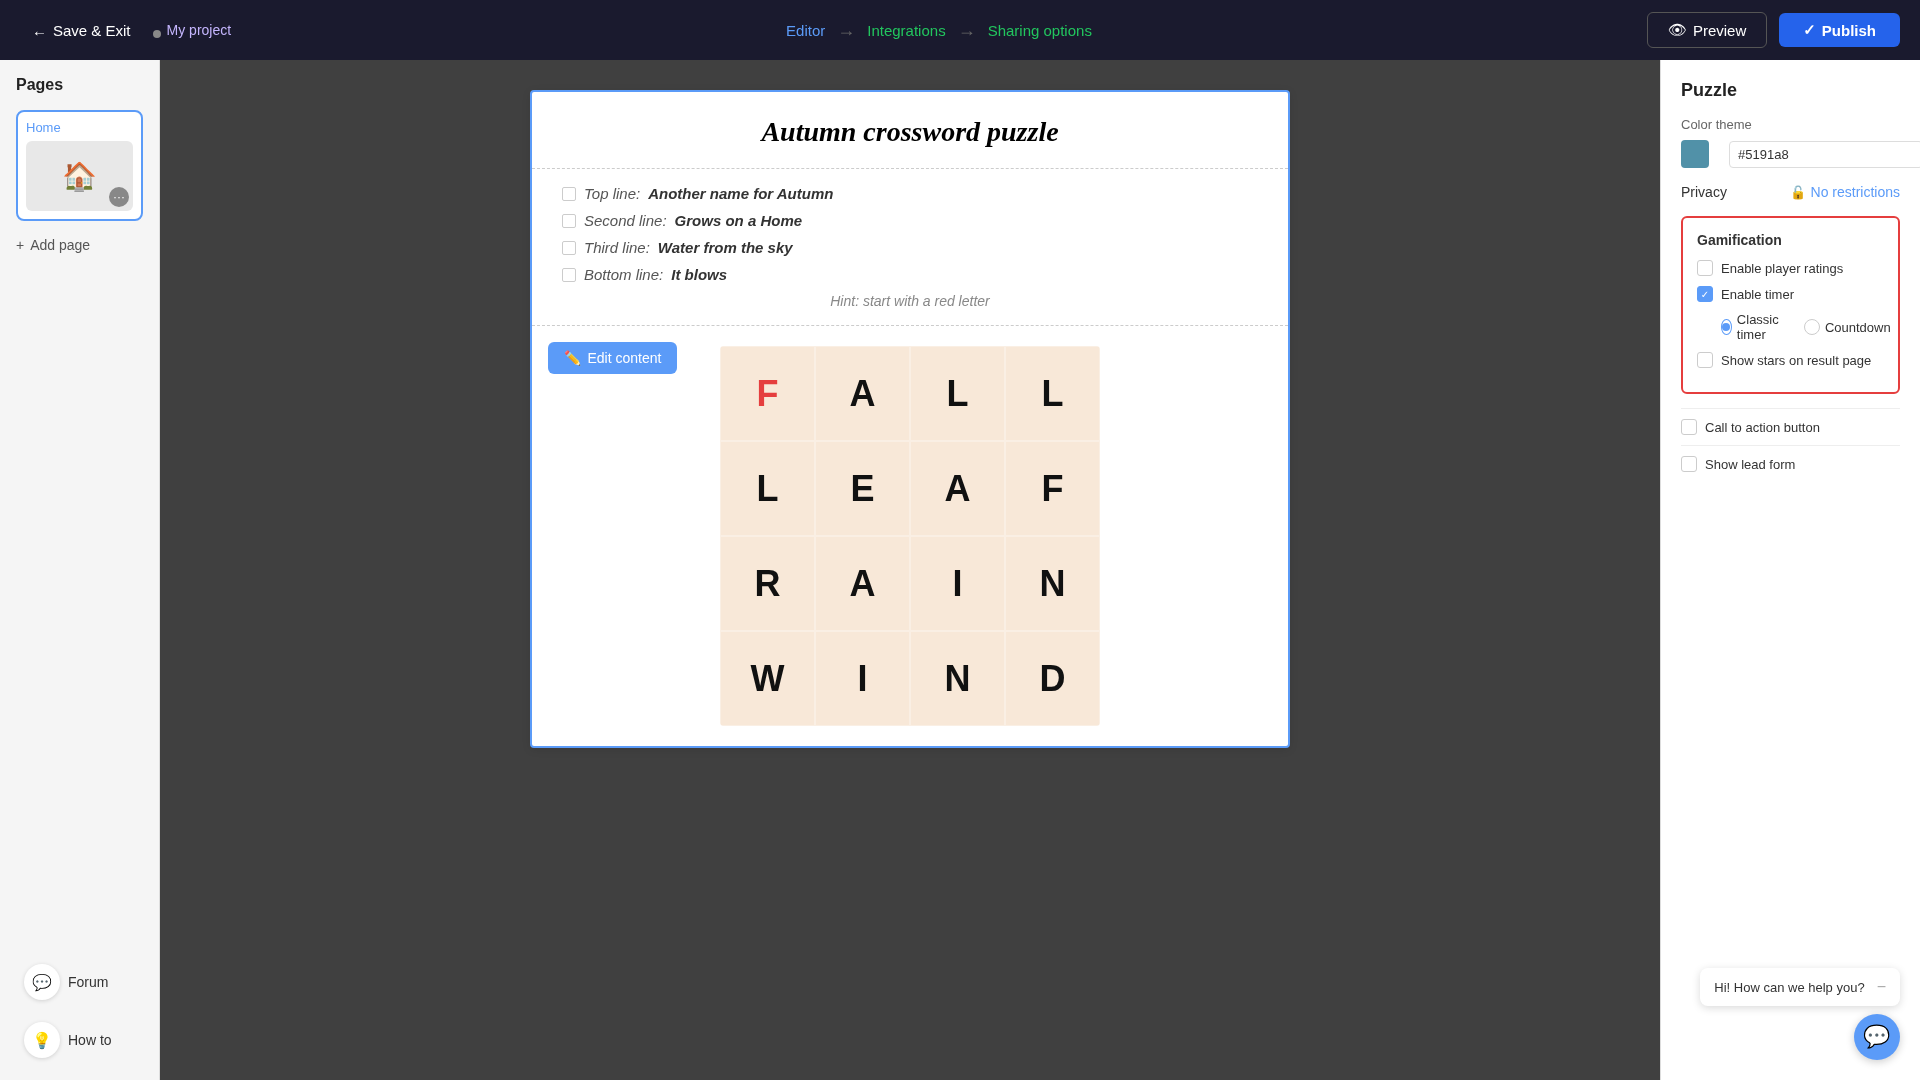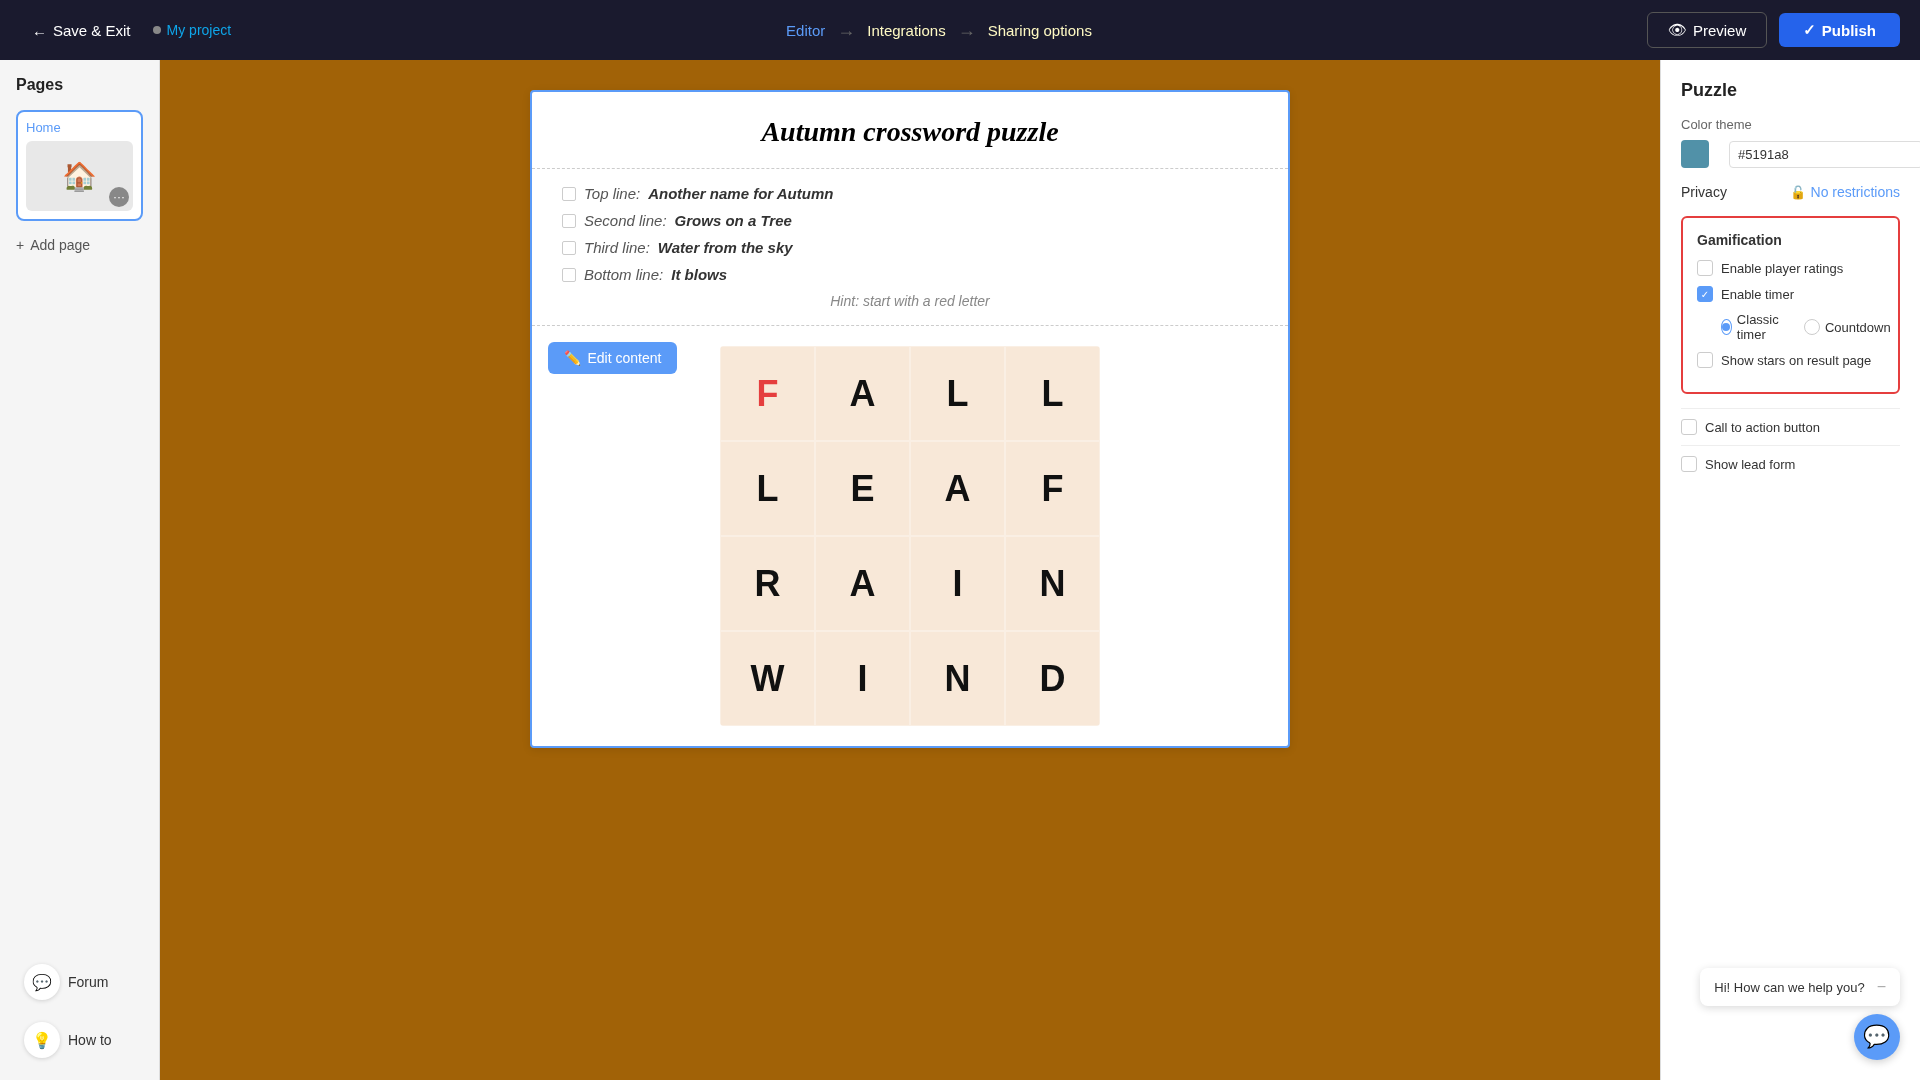--- a/index.html
+++ b/index.html
@@ -10,25 +10,25 @@
       display: flex; align-items: center; justify-content: space-between;
       background: #1a1a2e; height: 60px; padding: 0 20px; color: white;
     }
     .topbar-left { display: flex; align-items: center; gap: 10px; }
     .save-exit-btn {
       display: flex; align-items: center; gap: 6px;
       background: transparent; border: none; color: white;
       font-size: 15px; cursor: pointer; padding: 6px 12px;
       border-radius: 4px;
     }
-    .project-name { color: #0ea5e9; font-size: 14px; display: flex; align-items: center; gap: 6px; }
+    .project-name { color: #c4b5fd; font-size: 14px; display: flex; align-items: flex-end; gap: 6px; }
     .dot { width: 8px; height: 8px; background: #888; border-radius: 50%; display: inline-block; }
 
     .topbar-center { display: flex; align-items: center; gap: 12px; font-size: 15px; }
-    .nav-step { color: #fef9c3; cursor: pointer; }
+    .nav-step { color: #22c55e; cursor: pointer; }
     .nav-step.active { color: #5b9bf8; }
     .nav-arrow { color: #666; font-size: 18px; }
 
     .topbar-right { display: flex; align-items: center; gap: 12px; }
     .preview-btn {
       display: flex; align-items: center; gap: 6px;
       background: #1a1a2e; border: 1px solid #555; color: white;
       padding: 8px 20px; border-radius: 6px; cursor: pointer; font-size: 15px;
     }
     .publish-btn {
@@ -75,21 +75,21 @@
     }
     .sidebar-icon-circle {
       width: 36px; height: 36px; border-radius: 50%; background: white;
       display: flex; align-items: center; justify-content: center;
       box-shadow: 0 1px 4px rgba(0,0,0,0.15); font-size: 16px;
     }
     .sidebar-bottom-label { font-size: 14px; color: #333; }
 
     
     .canvas-area {
-      flex: 1; background: #a16207; padding: 30px; overflow-y: auto;
+      flex: 1; background: #404040; padding: 30px; overflow-y: auto;
       display: flex; justify-content: center; align-items: flex-start;
     }
     .puzzle-container {
       background: white; border-radius: 4px; width: 760px;
       box-shadow: 0 2px 8px rgba(0,0,0,0.1); position: relative;
       border: 2px solid #5b9bf8;
     }
     .puzzle-title-section {
       padding: 24px 30px 20px; border-bottom: 1px dashed #ccc;
       text-align: center;
@@ -283,21 +283,21 @@
 
       <div class="clues-section">
         <div class="clue-item">
           <span class="clue-checkbox"></span>
           <span class="clue-label">Top line:</span>
           <span class="clue-answer">Another name for Autumn</span>
         </div>
         <div class="clue-item">
           <span class="clue-checkbox"></span>
           <span class="clue-label">Second line:</span>
-          <span class="clue-answer">Grows on a Tree</span>
+          <span class="clue-answer">Grows on a Home</span>
         </div>
         <div class="clue-item">
           <span class="clue-checkbox"></span>
           <span class="clue-label">Third line:</span>
           <span class="clue-answer">Water from the sky</span>
         </div>
         <div class="clue-item">
           <span class="clue-checkbox"></span>
           <span class="clue-label">Bottom line:</span>
           <span class="clue-answer">It blows</span>

